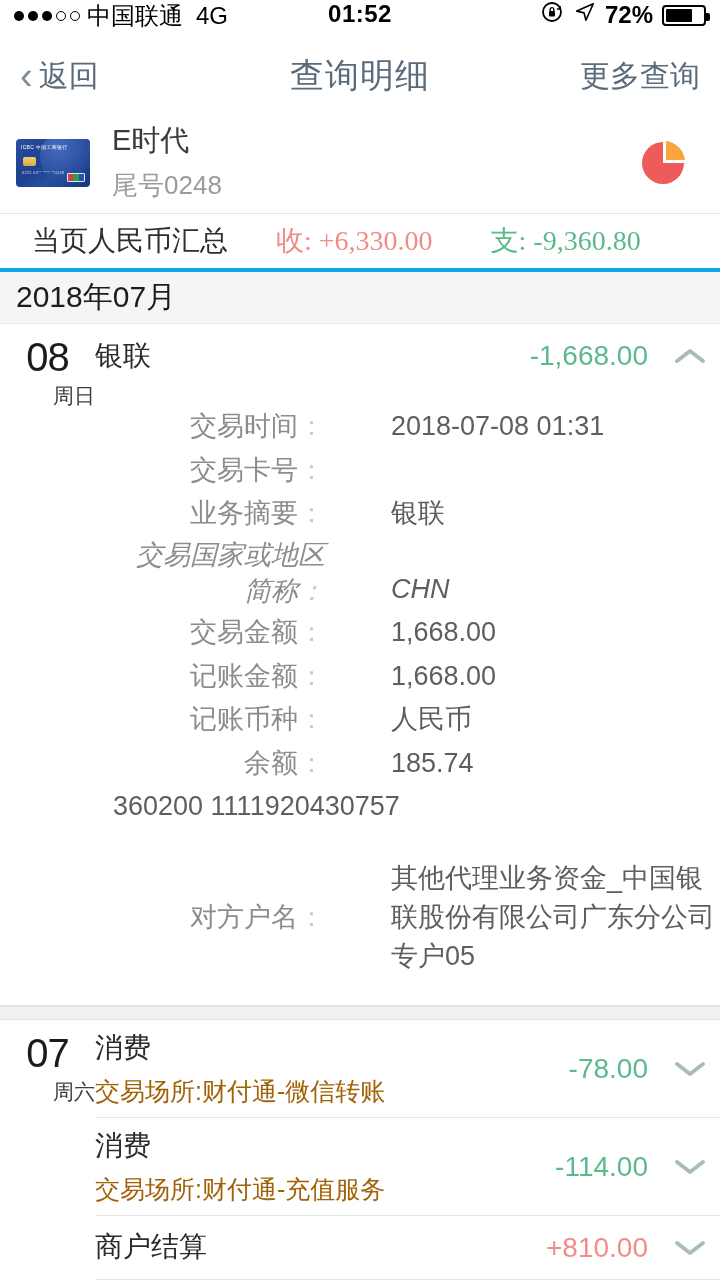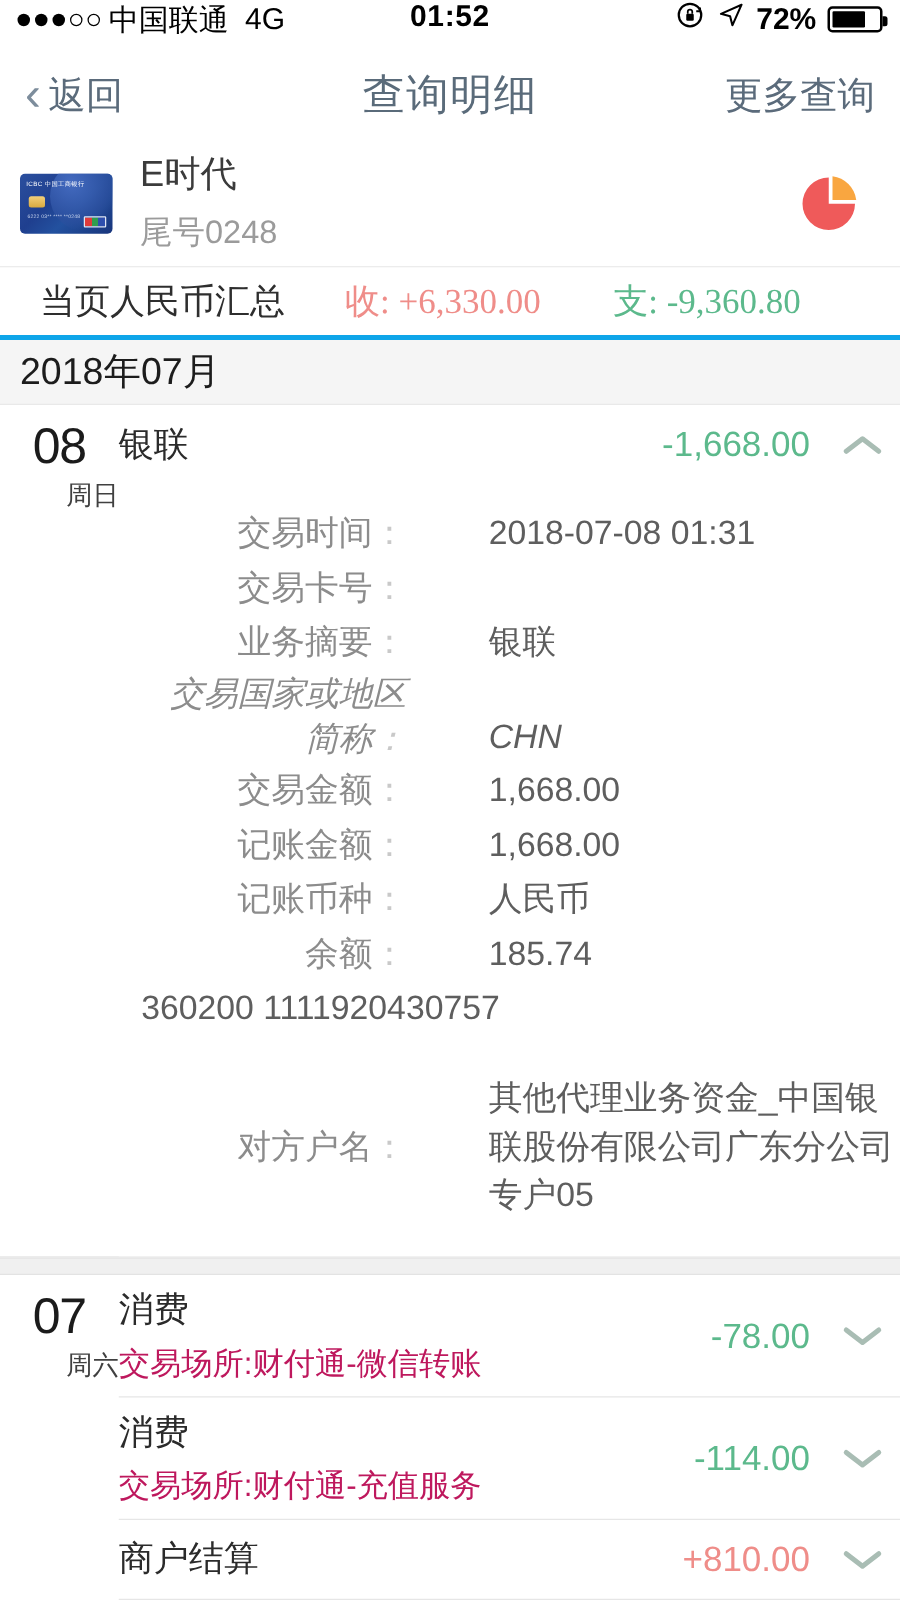--- a/index.html
+++ b/index.html
@@ -113,21 +113,21 @@
   .day-num { font-size:40px; color:#1b1b1b; line-height:1.05; letter-spacing:-1px; }
   .day-wk { font-size:21px; color:#404040; margin-top:4px;text-align:right; }
   .day-items { flex:1; min-width:0; }
 
   .txn {
     display:flex; align-items:center; min-height:64px; padding:10px 0;
   }
   .txn + .txn { border-top:1px solid #e6e6e6; }
   .txn-main { flex:1; min-width:0; }
   .txn-title { font-size:28px; color:#2b2b2b; line-height:1.3; }
-  .txn-sub { font-size:25px; color:#be185d; margin-top:8px; line-height:1.3; }
+  .txn-sub { font-size:25px; color:#a16207; margin-top:8px; line-height:1.3; }
   .txn-amt { font-size:28px; white-space:nowrap; margin-right:22px; }
   .amt-neg { color:#5cb98c; }
   .amt-pos { color:#ef8d89; }
   .chev-ind { width:40px; flex:none; display:flex; align-items:center; justify-content:center; margin-right:10px; }
 
   
   .detail { background:#fff; padding:18px 0 26px 0; }
   .drow { display:flex; align-items:flex-start; margin-bottom:3px;gap:48px; }
   .dlabel {
     width:230px; flex:none; text-align:right; font-size:27px; color:#8c8c8c;

